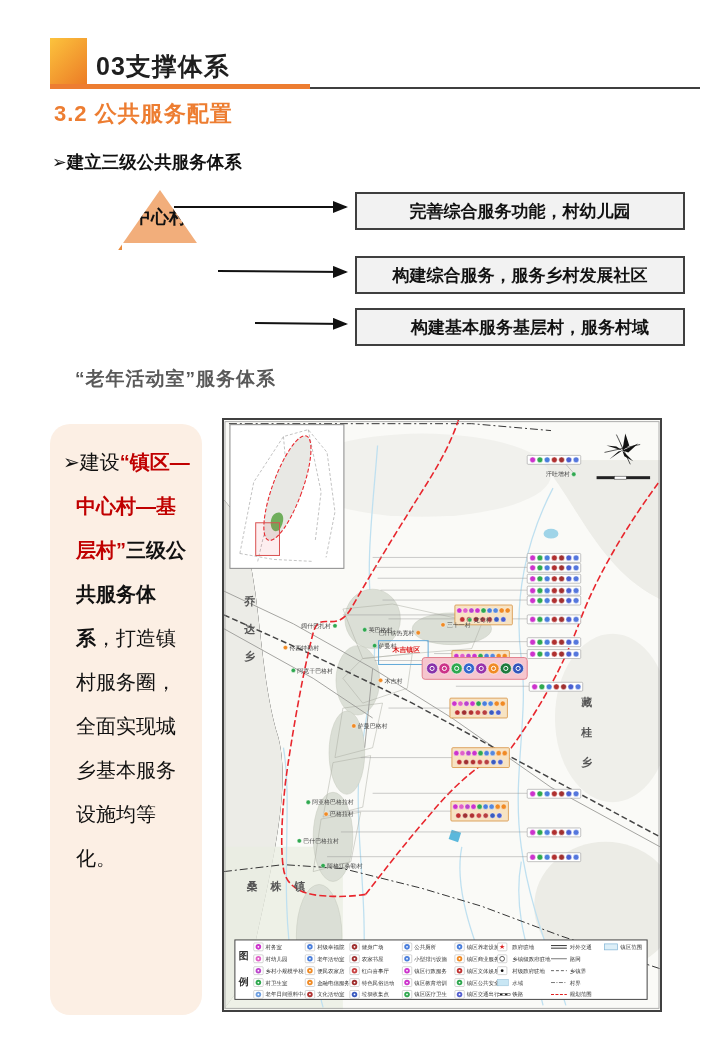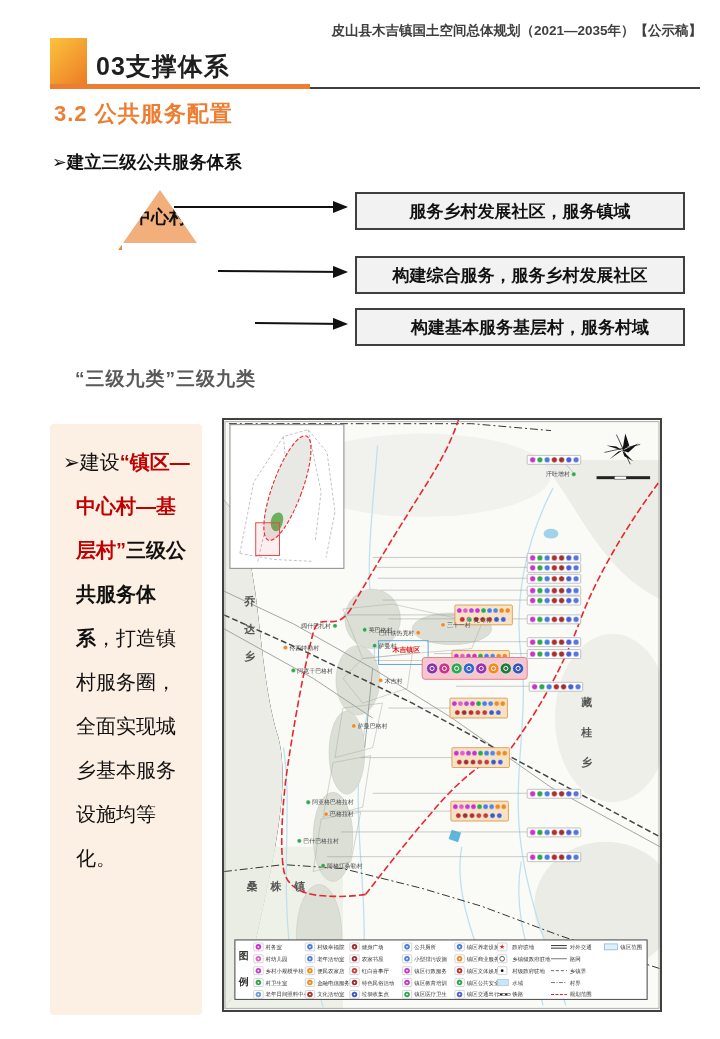--- a/index.html
+++ b/index.html
@@ -17,36 +17,35 @@
            clip-path:polygon(50% 0%,100% 100%,0% 100%);display:flex;flex-direction:row;}
   .band{width:100%;display:flex;align-items:center;justify-content:center;
         font-size:18px;font-weight:700;color:#111;}
   .band1{height:60px;align-items:flex-end;padding-bottom:2px;box-sizing:border-box;}
   .band2{height:53px;}
   .band3{height:52px;}
   .pt-box{position:absolute;left:355px;width:330px;height:38px;background:#f2f2f2;border:2px solid #3f3f3f;
           display:flex;align-items:center;justify-content:center;font-size:17px;font-weight:700;color:#111;box-sizing:border-box;}
   .arrows{position:absolute;left:160px;top:190px;width:200px;height:150px;}
   .caption{position:absolute;left:75px;top:366px;font-size:19px;font-weight:700;color:#595959;letter-spacing:1px;}
-  .note{position:absolute;left:50px;top:424px;width:152px;height:591px;background:#fcefe4;border-radius:4px;
+  .note{position:absolute;left:50px;top:424px;width:152px;height:591px;background:#fcefe4;border-radius:20px;
         box-sizing:border-box;padding:16px 10px 0 13px;font-size:20px;line-height:44px;color:#111;}
   .note-inner{padding-left:13px;text-indent:-13px;}
   .note .hl{color:#c00000;font-weight:700;}
   .note .bd{font-weight:700;}
   .map-panel{position:absolute;left:222px;top:418px;width:440px;height:594px;border:2px solid #404040;
              box-sizing:border-box;background:#fafaf7;}
   .map-panel svg{display:block;}
   text{user-select:none;}
 </style>
 </head>
 <body>
 
 <div class="page">
 
-  <div class="doc-title">皮山县木吉镇国土空间总体规划（2021—2035年）【公示稿】</div>
   <div class="sec-square"></div>
   <div class="sec-title">03支撑体系</div>
   <div class="rule-dark"></div>
   <div class="rule-orange"></div>
   <div class="sub-title">3.2 公共服务配置</div>
 
   <div class="h-bullet"><span>➢</span><span>建立三级公共服务体系</span></div>
 
   <div class="pyramid">
     <div class="band band1" id="band0" style="background: rgb(234, 139, 60);">
@@ -64,25 +63,25 @@
     <defs>
       <marker id="ah" markerWidth="9" markerHeight="8" refX="6.5" refY="3" orient="auto">
         <path d="M0,0 L7.5,3 L0,6 Z" fill="#111"></path>
       </marker>
     </defs>
     <line x1="14" y1="17" x2="186" y2="17" stroke="#111" stroke-width="2" marker-end="url(#ah)"></line>
     <line x1="58" y1="81" x2="186" y2="82" stroke="#111" stroke-width="2" marker-end="url(#ah)"></line>
     <line x1="95" y1="133" x2="186" y2="134" stroke="#111" stroke-width="2" marker-end="url(#ah)"></line>
   </svg>
 
-  <div class="pt-box" style="top:192px;">服务乡村发展社区，服务镇域</div>
+  <div class="pt-box" style="top:192px;">完善综合服务功能，村幼儿园</div>
   <div class="pt-box" style="top:256px;">构建综合服务，服务乡村发展社区</div>
   <div class="pt-box" style="top:308px;padding-left:20px;">构建基本服务基层村，服务村域</div>
 
-  <div class="caption">“三级九类”三级九类</div>
+  <div class="caption">“老年活动室”服务体系</div>
 
   <div class="note">
     <div class="note-inner">
       <span>➢</span><span>建设</span><span class="hl">“镇区—中心村—基层村”</span><span class="bd">三级公共服务体系</span><span>，打造镇村服务圈，全面实现城乡基本服务设施均等化。</span>
     </div>
   </div>
 
   <div class="map-panel">
     <svg id="map-svg" width="436" height="590" viewBox="0 0 440 594">
 

